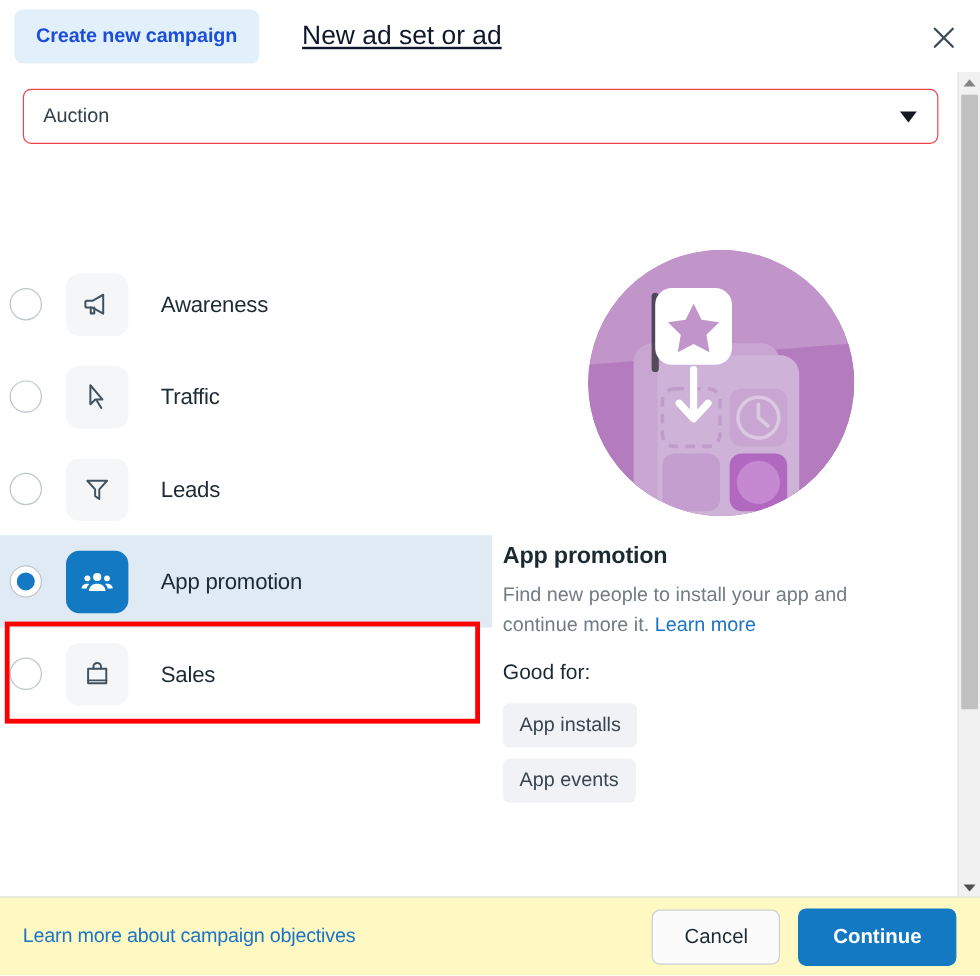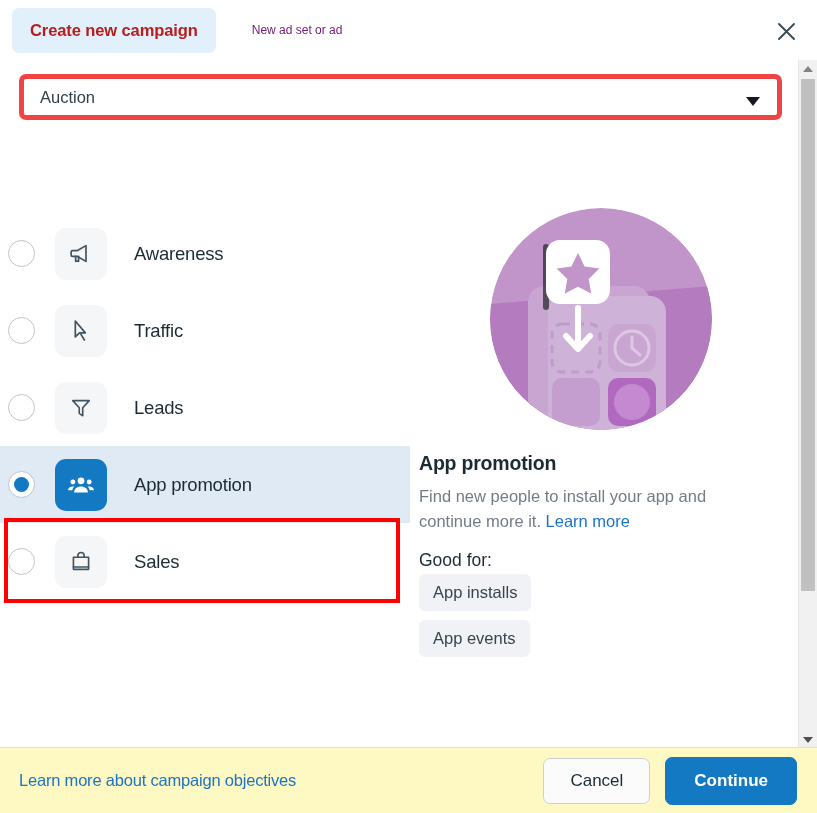--- a/index.html
+++ b/index.html
@@ -23,32 +23,33 @@
     width: 817px;
     height: 60px;
     display: flex;
     align-items: center;
   }
   .tab-active {
     margin-left: 12px;
     padding: 13px 18px;
     background: #e2f0fb;
     border-radius: 7px;
-    color: #b91c1c;
+    color: #1d4ed8;
     font-weight: bold;
     font-size: 16.5px;
     letter-spacing: -0.1px;
     white-space: nowrap;
   }
   .tab-inactive {
     margin-left: 30px;
     padding: 10px 6px;
-    color: #701a75;
-    font-size: 12px;
+    color: #0f172a;
+    font-size: 22px;
     white-space: nowrap;
+    text-decoration: underline;
   }
   .close-btn {
     position: absolute;
     right: 14px;
     top: 14px;
     width: 34px;
     height: 34px;
     display: flex;
     align-items: center;
     justify-content: center;
@@ -66,21 +67,21 @@
     overflow: hidden;
   }
 
   
   .select-wrap {
     position: absolute;
     left: 19px;
     top: 14px;
     width: 763px;
     height: 46px;
-    border: 5px solid #ef4444;
+    border: 1px solid #ef4444;
     border-radius: 7px;
     background: #fff;
     box-sizing: border-box;
     display: flex;
     align-items: center;
   }
   .select-value {
     margin-left: 16px;
     font-size: 16.5px;
     color: #33404a;
@@ -222,21 +223,21 @@
     position: absolute;
     left: 1px;
     top: 490px;
     font-size: 17.5px;
     font-weight: normal;
     color: #1c2b33;
   }
   .chips {
     position: absolute;
     left: 1px;
-    top: 514px;
+    top: 526px;
   }
   .chip {
     display: block;
     background: #f0f2f5;
     border-radius: 6px;
     padding: 9px 14px;
     margin-bottom: 9px;
     font-size: 16.5px;
     color: #39454e;
     width: fit-content;

